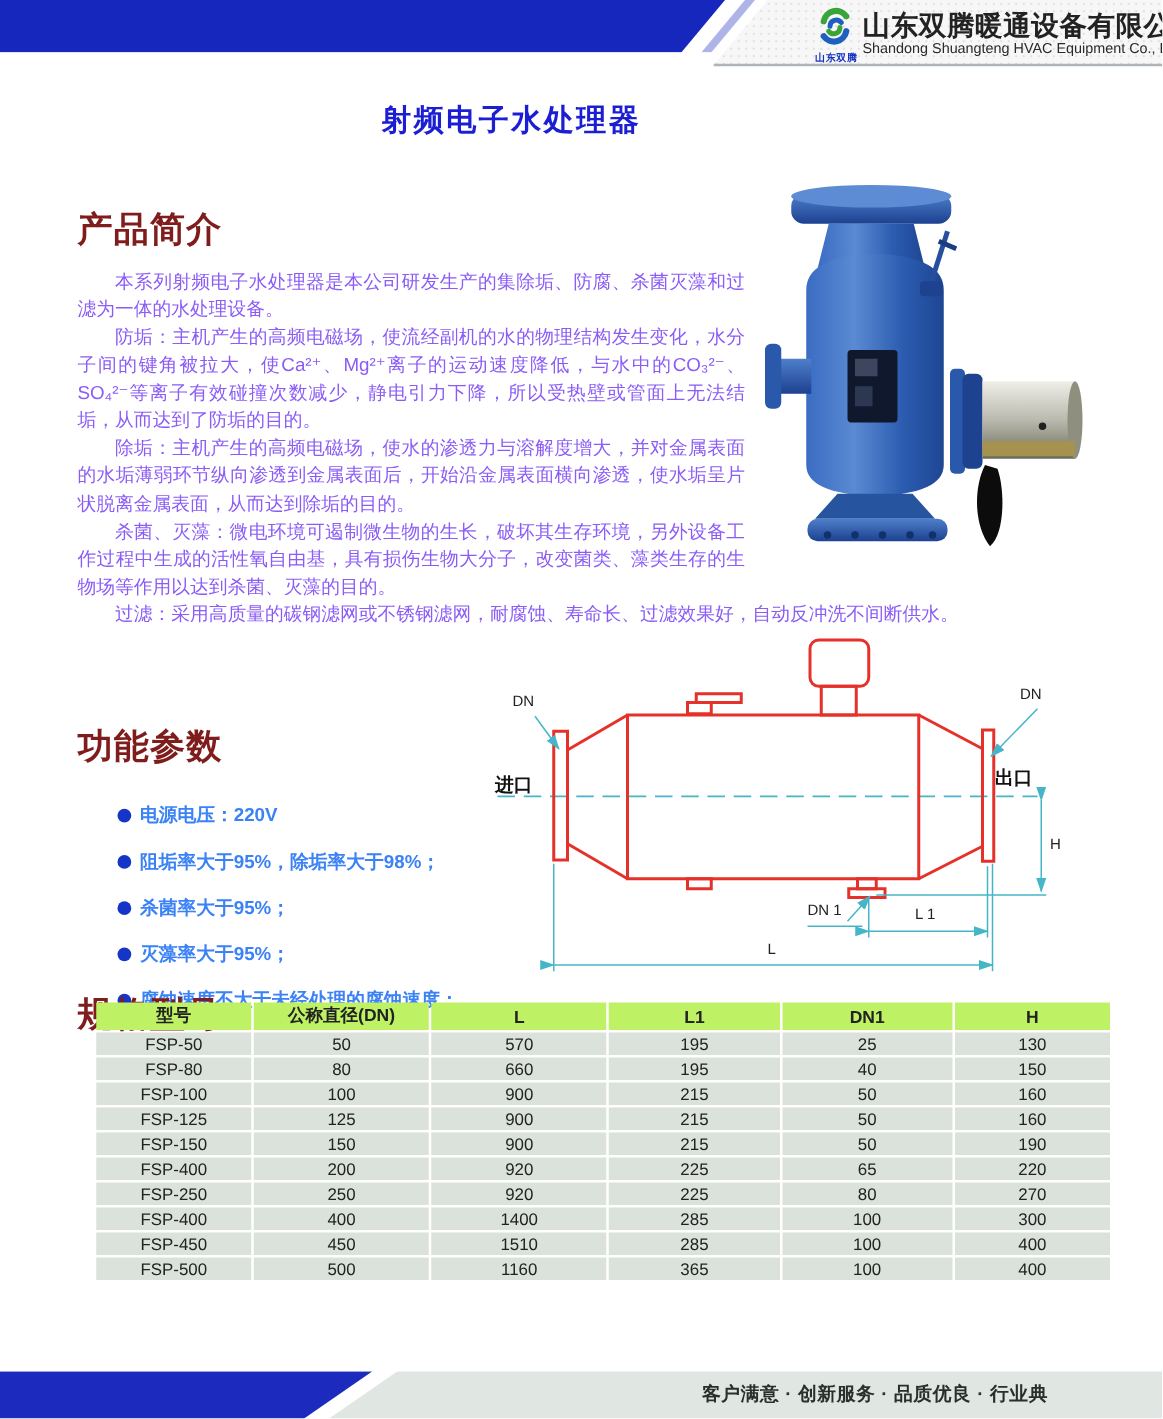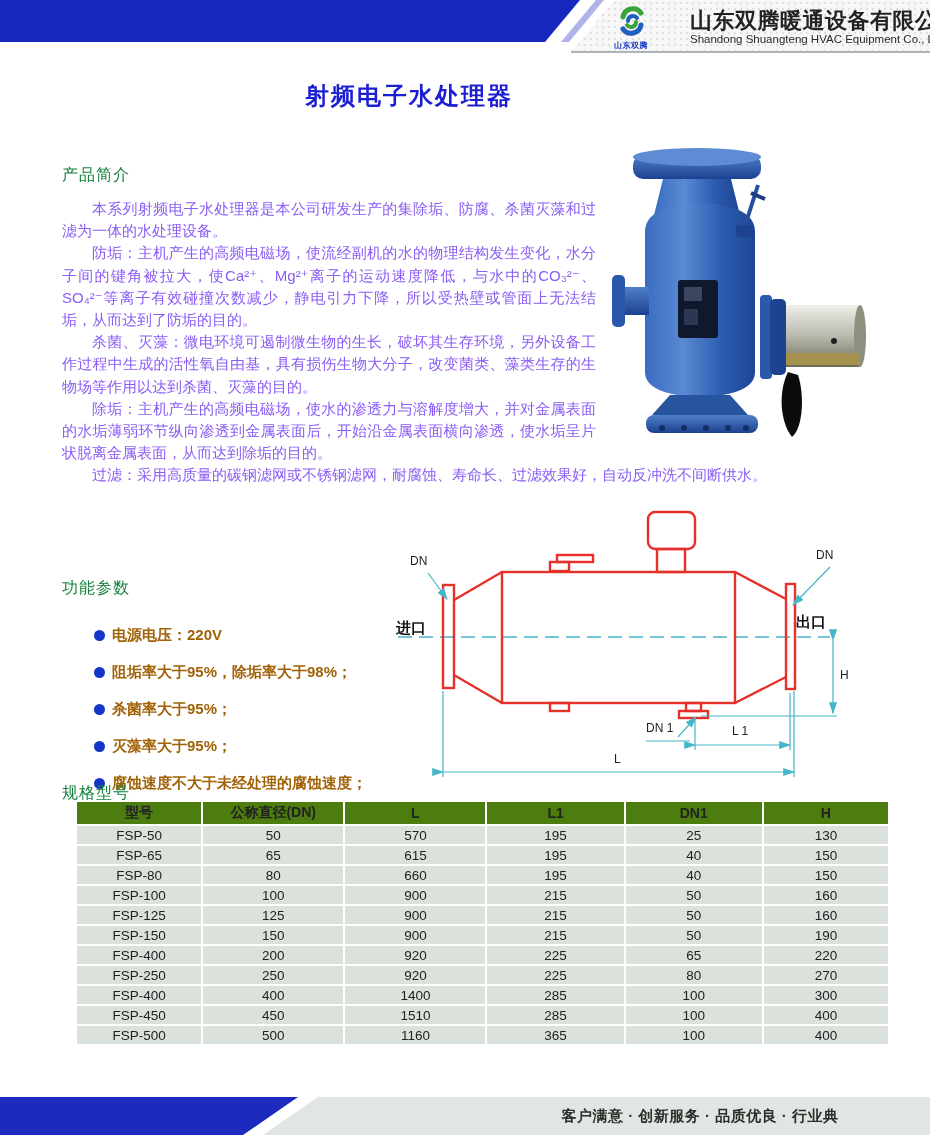--- a/index.html
+++ b/index.html
@@ -9,55 +9,55 @@
   
   .hdr{position:absolute;top:0;left:0;width:930px;height:56px;}
   .hdr-blue{position:absolute;top:0;left:0;width:930px;height:42px;background:#1627bd;
             clip-path:polygon(0 0,580px 0,545px 42px,0 42px);}
   .hdr-stripe{position:absolute;top:0;left:0;width:930px;height:42px;background:#1627bd;
             clip-path:polygon(596px 0,604px 0,569px 42px,561px 42px);opacity:.35;}
   .hdr-pattern{position:absolute;top:0;left:0;width:930px;height:52px;background:#f7f7f7;
             background-image:radial-gradient(#e0e0e0 1px,transparent 1.2px);background-size:6px 6px;
             clip-path:polygon(614px 0,930px 0,930px 52px,571px 52px);}
   .hdr-rule{position:absolute;top:51px;left:571px;width:359px;height:2px;background:#aeb4b8;}
-  .logo-wrap{position:absolute;top:4px;left:614px;width:40px;height:46px;text-align:left;}
+  .logo-wrap{position:absolute;top:4px;left:646px;width:40px;height:46px;text-align:right;}
   .logo-cn{font-size:8px;font-weight:bold;color:#1435c0;letter-spacing:.5px;line-height:8px;}
   .co-cn{position:absolute;top:6px;left:690px;font-size:22px;font-weight:bold;color:#222;
          letter-spacing:.5px;white-space:nowrap;}
   .co-en{position:absolute;top:33px;left:690px;font-size:11.5px;color:#2a2a2a;white-space:nowrap;}
 
   
   .doc-title{position:absolute;top:80px;left:0;width:818px;text-align:center;
              font-size:24px;font-weight:bold;color:#1b1ed2;letter-spacing:2px;}
-  .sec-head{font-size:16px;font-weight:normal;color:#15803d;letter-spacing:1px;}
+  .sec-head{font-size:28px;font-weight:bold;color:#7f1d1d;letter-spacing:1px;}
 
   
   .intro{position:absolute;top:165px;left:62px;width:868px;}
   .intro .sec-head{margin:0 0 12px 0;}
   .photo-float{float:right;width:322px;height:308px;margin:-28px 0 6px 12px;}
   .intro-p{margin:0;font-size:15px;line-height:22.2px;text-indent:2em;color:#8b5cf6;
            text-align:justify;}
 
   
   .params{position:absolute;top:546px;left:62px;width:330px;margin-top:32px;}
   .params .sec-head{margin:0 0 18px 0;}
   .param-list{list-style:none;margin:0;padding:0 0 0 32px;}
-  .param-list li{display:flex;align-items:center;height:37px;font-size:15px;font-weight:bold;color:#a16207;}
+  .param-list li{display:flex;align-items:center;height:37px;font-size:15px;font-weight:bold;color:#3b82f6;}
   .param-list .dot{width:11px;height:11px;border-radius:50%;background:#1535c8;margin-right:7px;flex:0 0 auto;}
 
   
   .diagram{position:absolute;top:505px;left:390px;width:540px;height:290px;}
   .dim-label{font-size:12px;fill:#222;font-family:"Liberation Sans",sans-serif;}
   .port-label{font-size:15px;font-weight:bold;fill:#111;font-family:"Liberation Sans",sans-serif;}
 
   
   .specs-head{position:absolute;top:770px;left:62px;}
   .spec-table-wrap{position:absolute;top:800px;left:75px;width:815px;}
   table.spec{width:100%;border-collapse:separate;border-spacing:2px;}
-  table.spec th{background:#4d7c0f;font-size:14px;font-weight:bold;color:#222;height:22px;padding:0;}
+  table.spec th{background:#bef264;font-size:14px;font-weight:bold;color:#222;height:22px;padding:0;}
   table.spec td{background:#dbe2dc;font-size:13.5px;color:#222;text-align:center;height:18px;padding:0;}
 
   
   .footer{position:absolute;top:1097px;left:0;width:930px;height:38px;}
   .footer-gray{position:absolute;inset:0;background:#e0e6e1;
                clip-path:polygon(318px 0,930px 0,930px 38px,263px 38px);}
   .footer-blue{position:absolute;inset:0;background:#1c2bbd;
                clip-path:polygon(0 0,298px 0,243px 38px,0 38px);}
   .slogan{position:absolute;top:0;left:560px;width:280px;height:38px;line-height:38px;
           font-size:15px;font-weight:bold;color:#2b2f2b;text-align:center;letter-spacing:.5px;}
@@ -146,22 +146,22 @@
         <rect x="178" y="216" width="74" height="12" fill="#a5924e"></rect>
         <circle cx="226" cy="204" r="3" fill="#222"></circle>
 
         <path d="M180 235 C170 255 172 285 184 300 C196 290 196 255 190 238 Z" fill="#0c0c0c"></path>
       </svg>
     </div>
     <h2 class="sec-head">产品简介</h2>
     <div>
         <p class="intro-p">本系列射频电子水处理器是本公司研发生产的集除垢、防腐、杀菌灭藻和过滤为一体的水处理设备。</p>
         <p class="intro-p">防垢：主机产生的高频电磁场，使流经副机的水的物理结构发生变化，水分子间的键角被拉大，使Ca²⁺、Mg²⁺离子的运动速度降低，与水中的CO₃²⁻、SO₄²⁻等离子有效碰撞次数减少，静电引力下降，所以受热壁或管面上无法结垢，从而达到了防垢的目的。</p>
+        <p class="intro-p">除垢：主机产生的高频电磁场，使水的渗透力与溶解度增大，并对金属表面的水垢薄弱环节纵向渗透到金属表面后，开始沿金属表面横向渗透，使水垢呈片状脱离金属表面，从而达到除垢的目的。</p>
         <p class="intro-p">杀菌、灭藻：微电环境可遏制微生物的生长，破坏其生存环境，另外设备工作过程中生成的活性氧自由基，具有损伤生物大分子，改变菌类、藻类生存的生物场等作用以达到杀菌、灭藻的目的。</p>
-        <p class="intro-p">除垢：主机产生的高频电磁场，使水的渗透力与溶解度增大，并对金属表面的水垢薄弱环节纵向渗透到金属表面后，开始沿金属表面横向渗透，使水垢呈片状脱离金属表面，从而达到除垢的目的。</p>
         <p class="intro-p">过滤：采用高质量的碳钢滤网或不锈钢滤网，耐腐蚀、寿命长、过滤效果好，自动反冲洗不间断供水。</p>
       </div>
   </div>
 
   <div class="params">
     <h2 class="sec-head">功能参数</h2>
     <ul class="param-list">
         <li>
           <span class="dot"></span>
           <span>电源电压：220V</span>
@@ -266,28 +266,20 @@
       <tbody>
           <tr>
             <td>FSP-50</td>
             <td>50</td>
             <td>570</td>
             <td>195</td>
             <td>25</td>
             <td>130</td>
           </tr>
           <tr>
-            <td>FSP-65</td>
-            <td>65</td>
-            <td>615</td>
-            <td>195</td>
-            <td>40</td>
-            <td>150</td>
-          </tr>
-          <tr>
             <td>FSP-80</td>
             <td>80</td>
             <td>660</td>
             <td>195</td>
             <td>40</td>
             <td>150</td>
           </tr>
           <tr>
             <td>FSP-100</td>
             <td>100</td>

